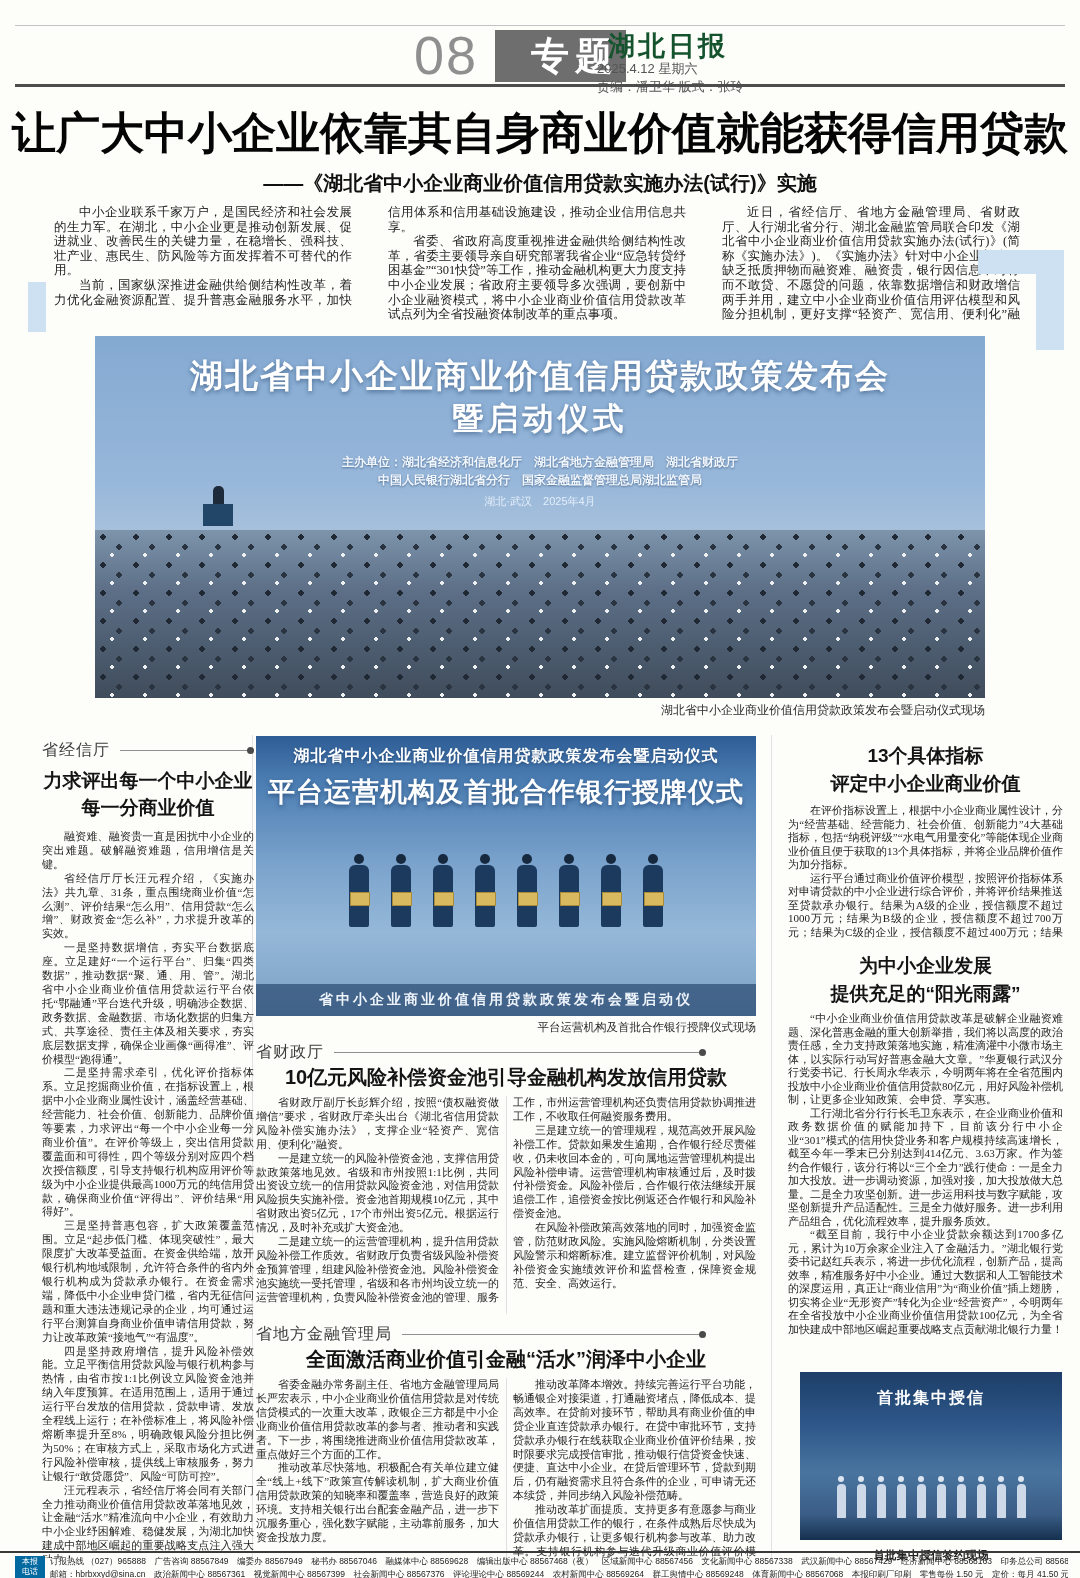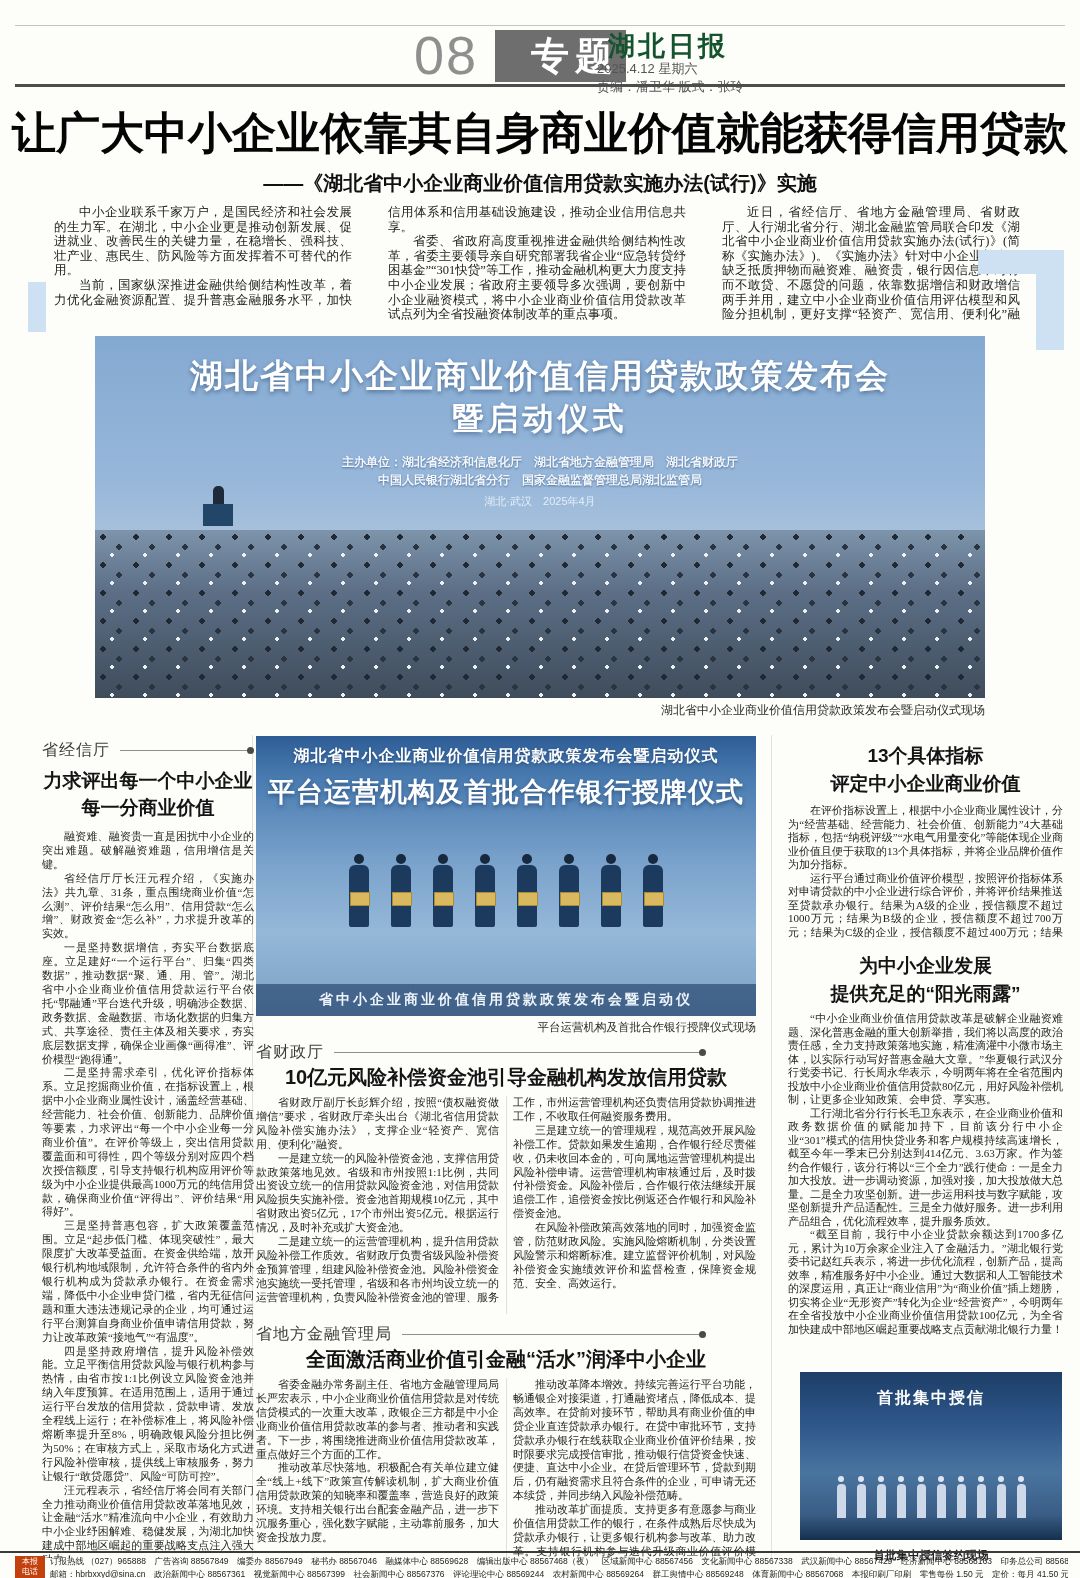--- a/index.html
+++ b/index.html
@@ -76,21 +76,21 @@
   
   .p3{position:absolute;left:800px;top:1372px;width:262px;height:168px;overflow:hidden;
       background:linear-gradient(180deg,#1d3e68 0%,#2d5688 30%,#49749f 60%,#3a5d86 85%,#15304f 100%);}
   .p3-txt{position:absolute;left:0;top:16px;width:100%;text-align:center;color:#fff;font-size:16px;font-weight:800;letter-spacing:2px;}
   .p3-people{position:absolute;left:0;bottom:22px;width:100%;display:flex;justify-content:center;gap:11px;}
   .fig3{position:relative;width:9px;height:34px;background:#cdd9e8;border-radius:4px 4px 0 0;}
   .fig3::before{content:"";position:absolute;left:1.5px;top:-8px;width:6px;height:6px;border-radius:50%;background:#dde6f0;}
   .p3-caption{position:absolute;left:800px;top:1548px;width:262px;text-align:center;font-size:11.5px;font-weight:700;color:#222;}
   
   .footline{position:absolute;left:0;right:0;top:1551px;height:2px;background:#3a3a3a;}
-  .f-label{position:absolute;left:15px;top:1556px;width:30px;height:22px;background:#c2410c;color:#fff;
+  .f-label{position:absolute;left:15px;top:1556px;width:30px;height:22px;background:#0369a1;color:#fff;
            font-size:8px;line-height:1.3;display:flex;flex-direction:column;align-items:center;justify-content:center;
            font-family:"Liberation Sans","DejaVu Sans",sans-serif;}
   .f-row{position:absolute;left:50px;width:1018px;font-size:8.5px;color:#222;white-space:nowrap;overflow:hidden;
          font-family:"Liberation Sans","DejaVu Sans",sans-serif;}
 </style>
 </head>
 <body>
 
 <div id="page">
 

